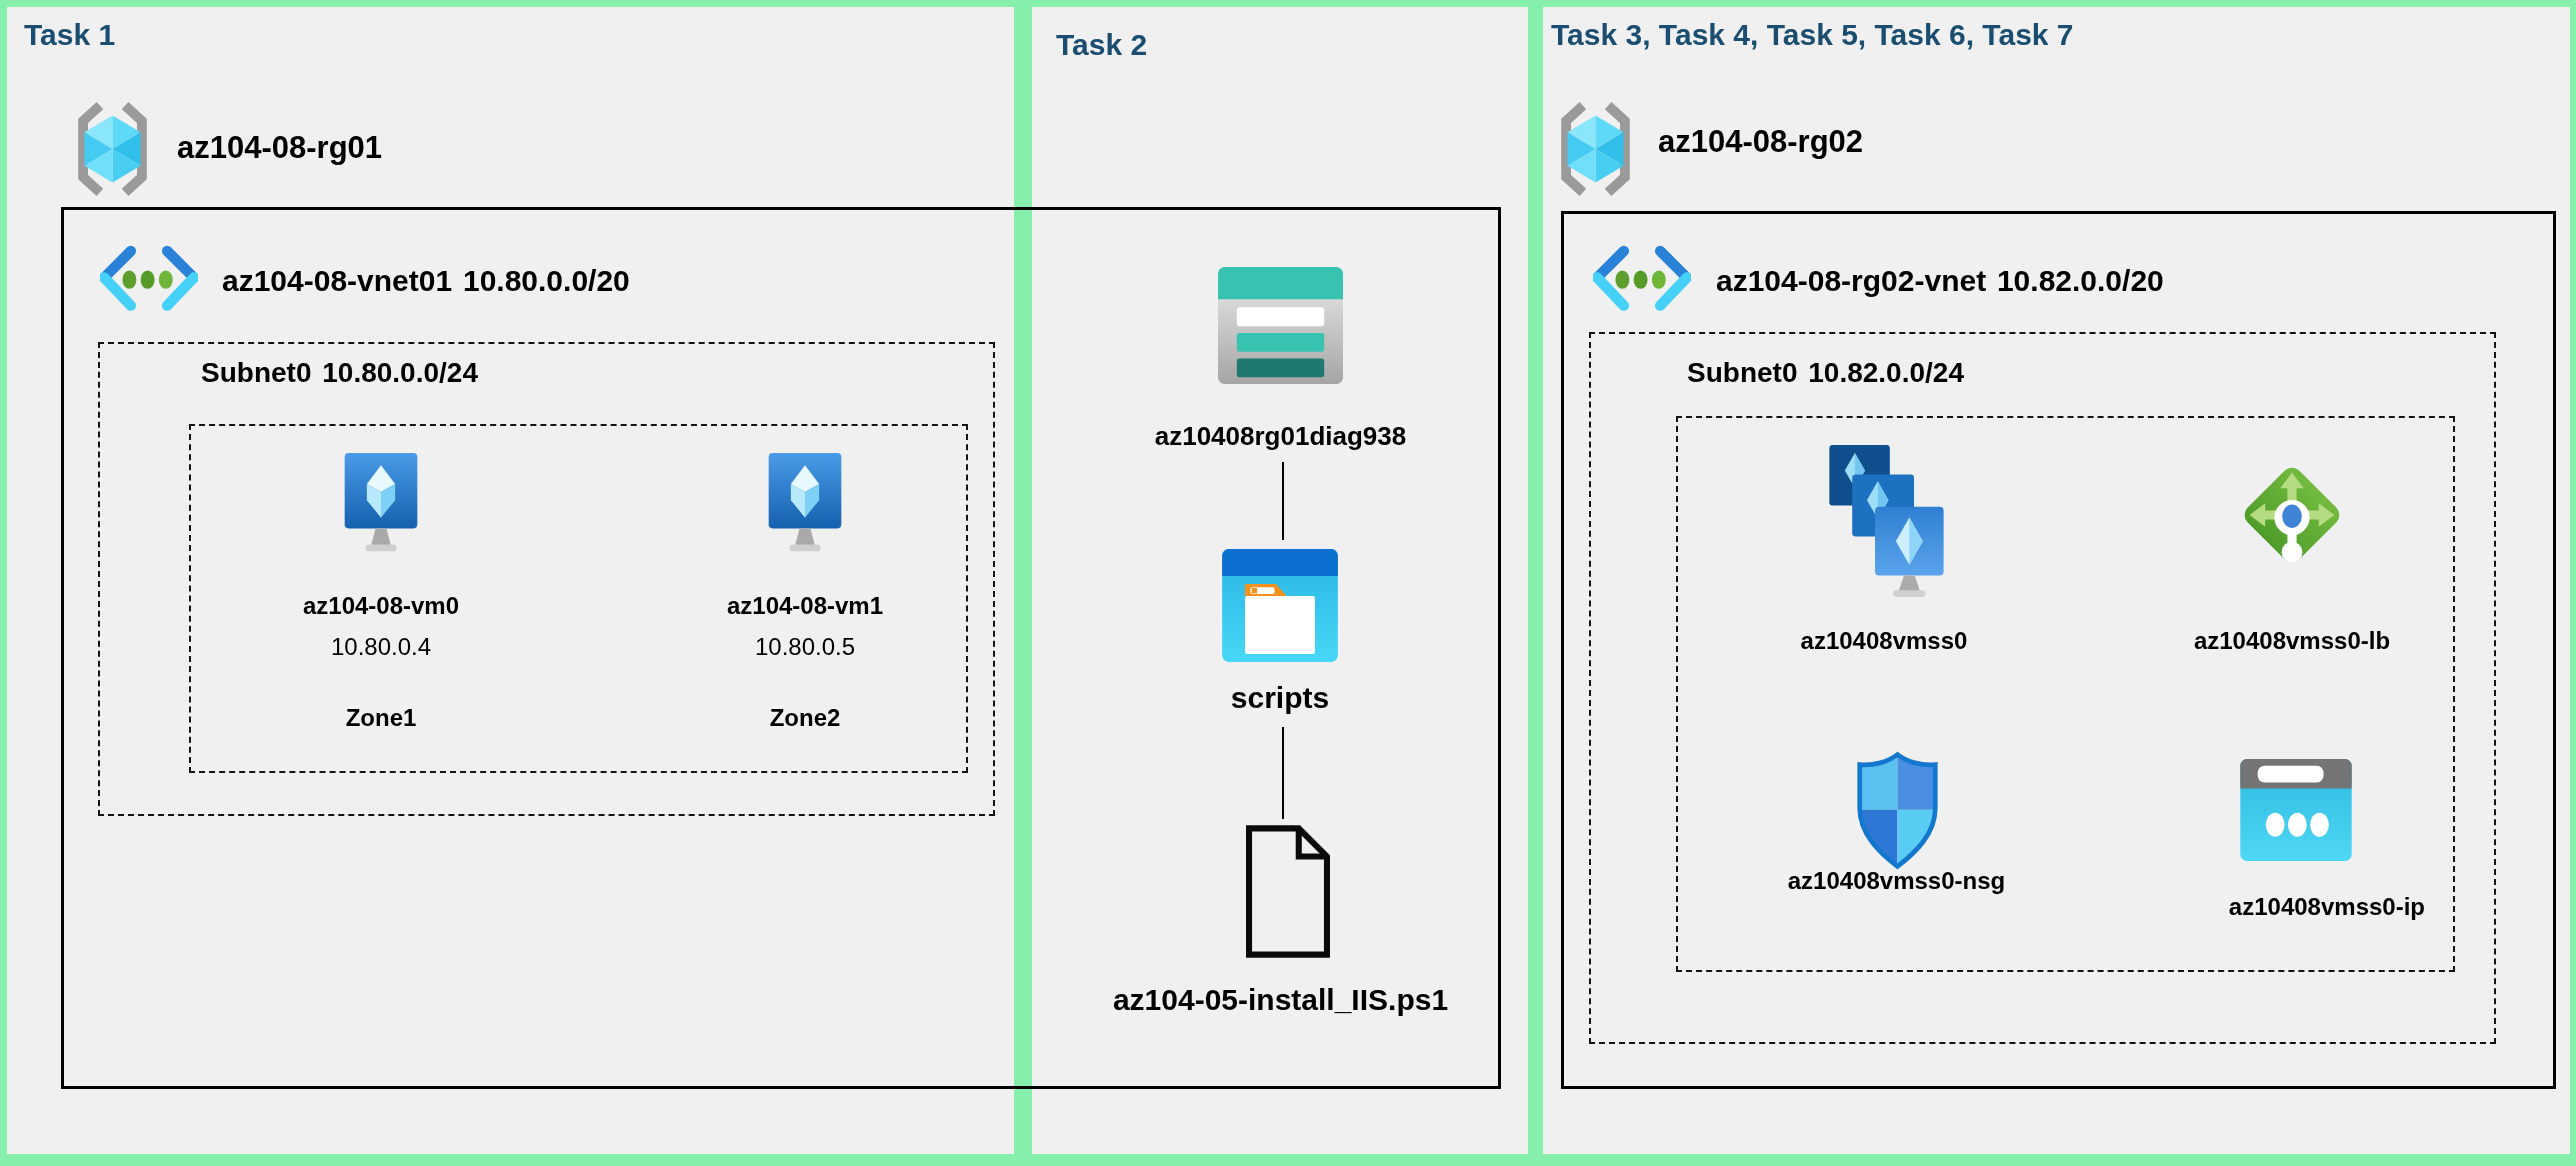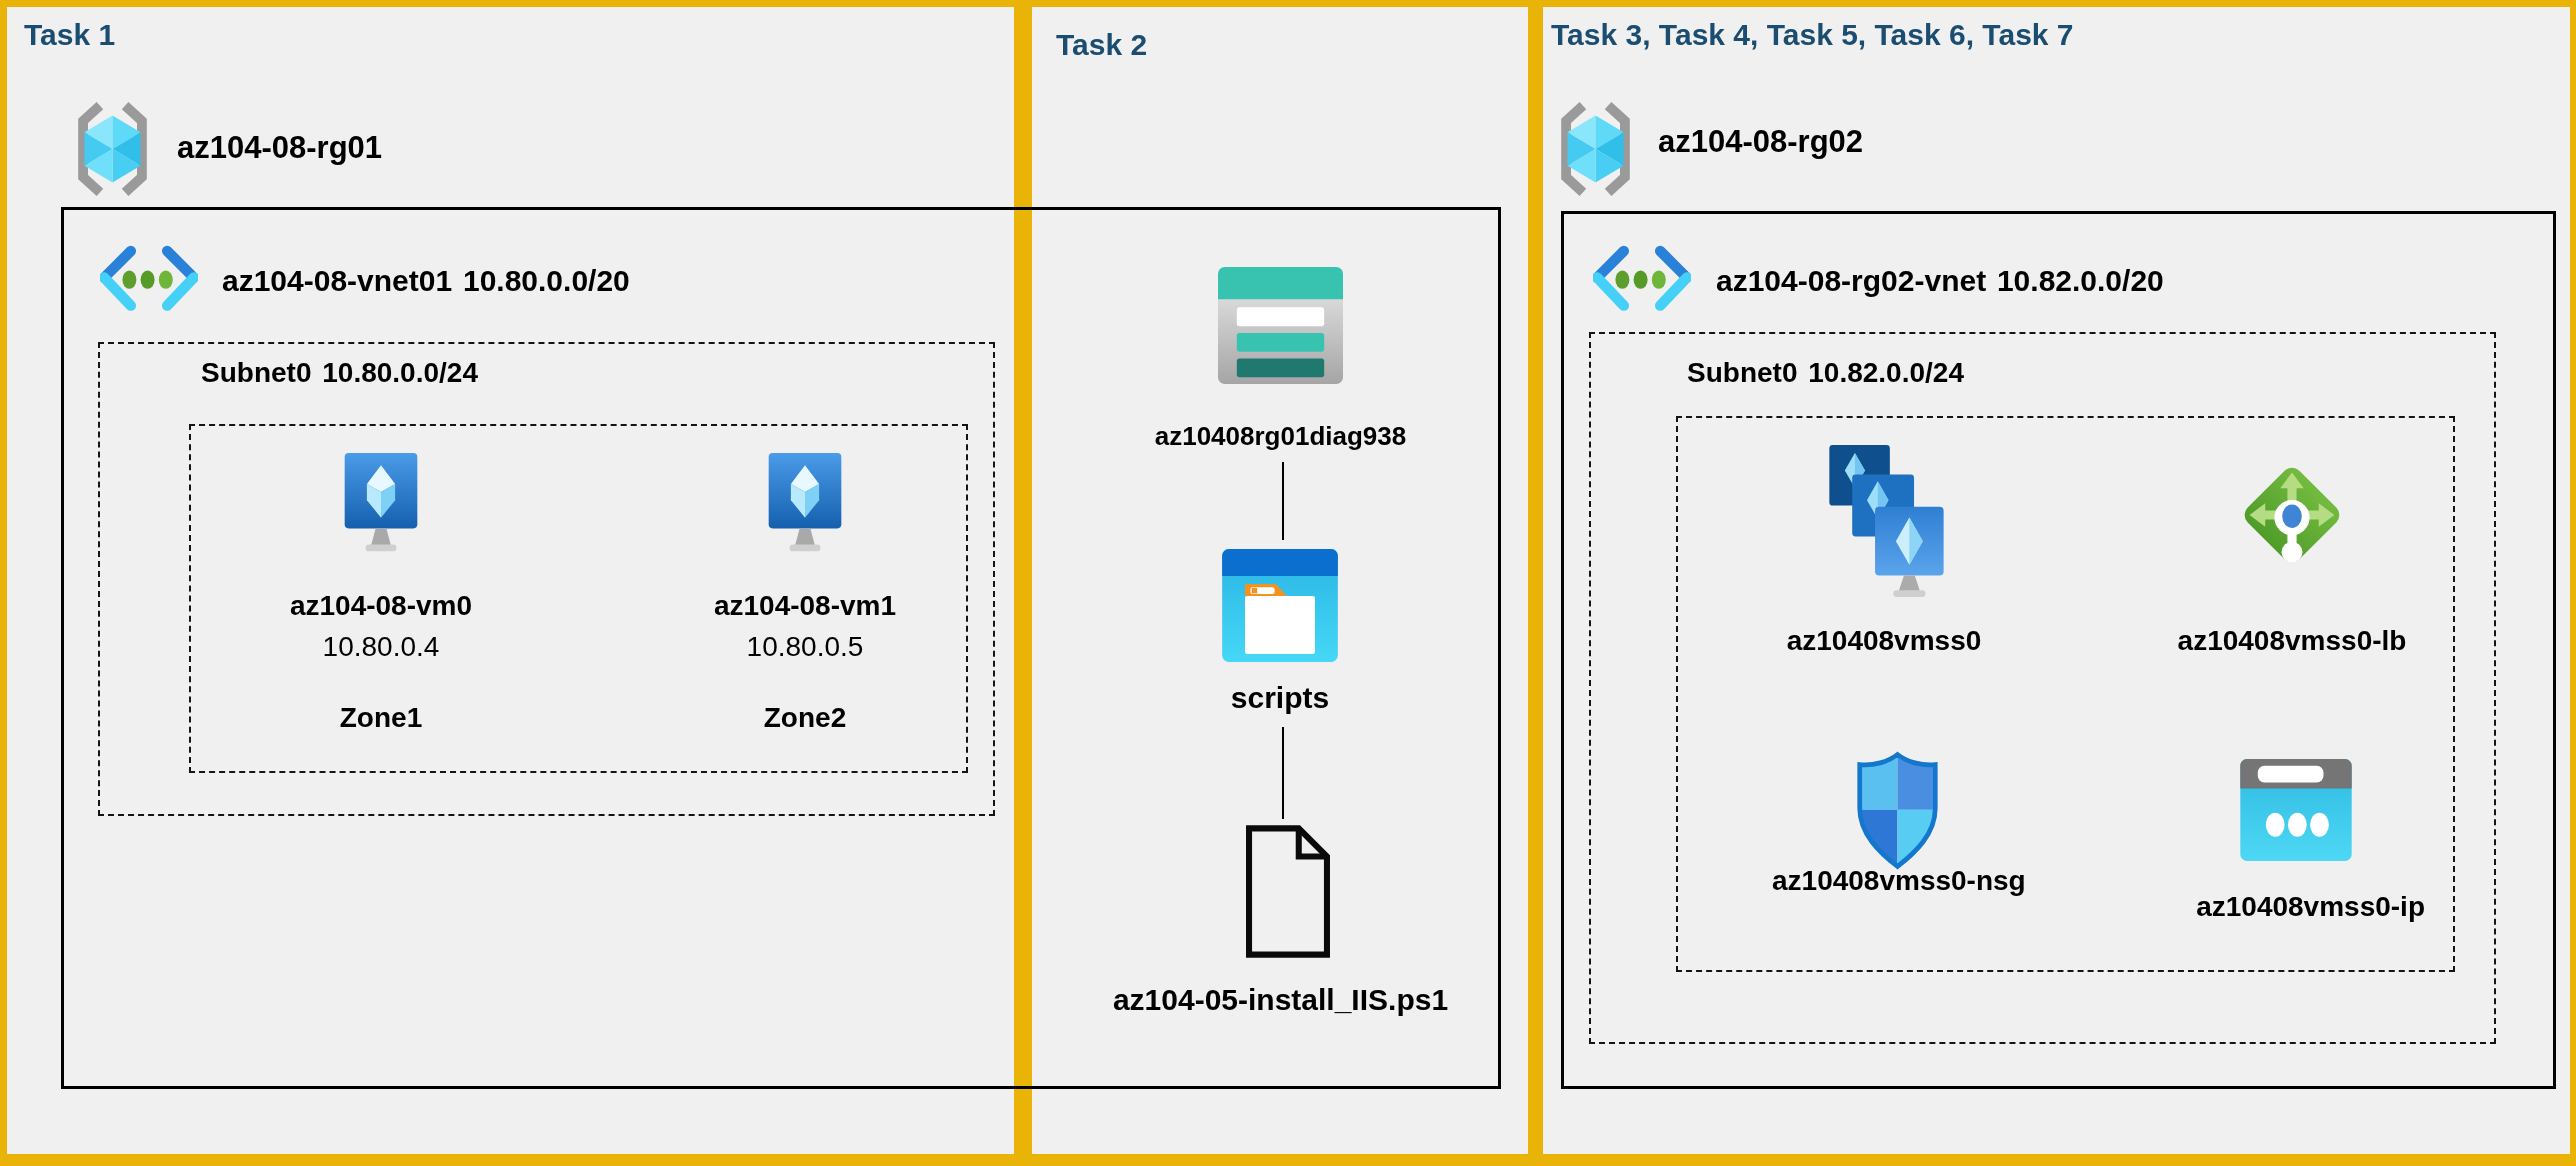--- a/index.html
+++ b/index.html
@@ -1,16 +1,16 @@
 <!DOCTYPE html>
 <html style="font-size:10.8px"><head>
 <meta charset="utf-8">
 <style>
   html,body{margin:0;padding:0;background:#ffffff;}
-  #canvas{position:relative;width:2576px;height:1166px;background:#eab308;
+  #canvas{position:relative;width:2576px;height:1166px;background:#86efac;
           font-family:"Liberation Sans",sans-serif;color:#000;overflow:hidden;}
   .panel{position:absolute;top:6.7px;height:1147px;background:#f0f0f1;}
   #panel1{left:6.7px;width:1007px;}
   #panel2{left:1032px;width:496px;}
   #panel3{left:1543px;width:1027px;}
 
   .task-header{position:absolute;font-size:30px;font-weight:bold;color:#1b4d70;white-space:nowrap;}
   #hdr1{left:24px;top:17.5px;}
   #hdr2{left:1056px;top:28px;}
   #hdr3{left:1551px;top:17.5px;}
@@ -34,21 +34,21 @@
 
   .rg-label{position:absolute;font-size:31px;font-weight:bold;white-space:nowrap;}
   #rg1-label{left:177px;top:130px;}
   #rg2-label{left:1658px;top:124px;}
 
   #vnet1-row{left:222px;top:264px;}
   #vnet3-row{left:1716px;top:264px;}
   #subnet1-row{left:201px;top:357px;font-size:28px;}
   #subnet3-row{left:1687px;top:357px;font-size:28px;}
 
-  .center-label{position:absolute;text-align:center;font-size:28px;font-weight:bold;line-height:34px;white-space:nowrap;}
+  .center-label{position:absolute;text-align:center;font-size:24px;font-weight:bold;line-height:34px;white-space:nowrap;}
   .plain{font-weight:normal;}
 
   
   #vm0-icon{left:344px;top:453px;width:74px;height:101px;}
   #vm1-icon{left:768px;top:453px;width:74px;height:101px;}
   #vm0-name{left:280px;top:589px;width:202px;}
   #vm0-ip{left:280px;top:630px;width:202px;}
   #vm0-zone{left:280px;top:701px;width:202px;}
   #vm1-name{left:704px;top:589px;width:202px;}
   #vm1-ip{left:704px;top:630px;width:202px;}

